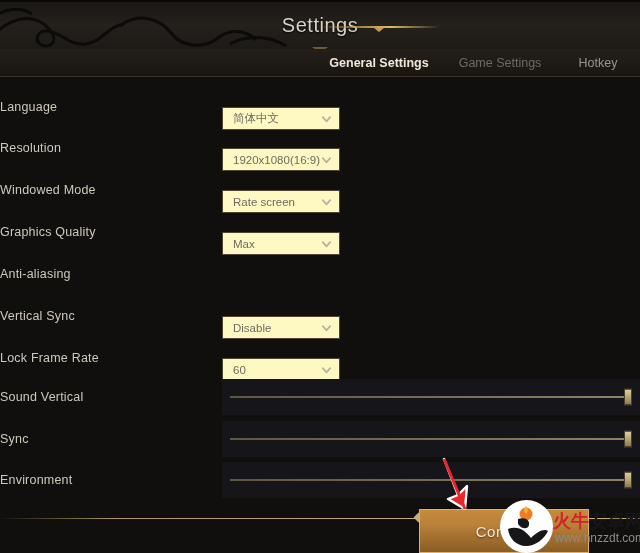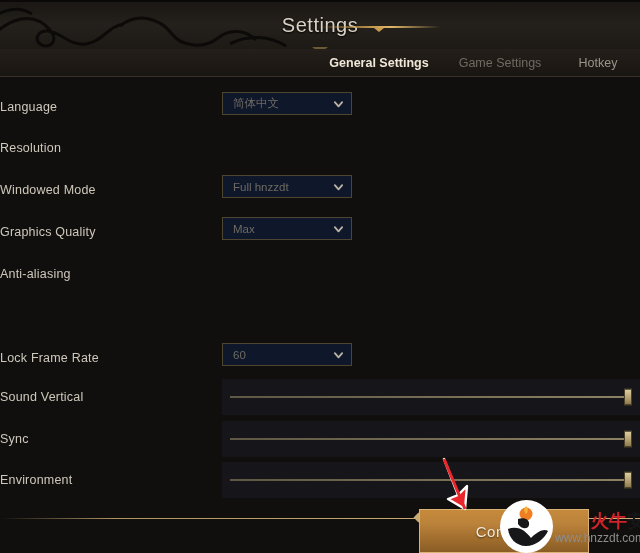--- a/index.html
+++ b/index.html
@@ -70,23 +70,23 @@
   
   .row {
     position: absolute; left: 0; width: 640px; height: 30px;
     display: flex; align-items: center;
   }
   .row-label {
     position: absolute; left: 0; width: 211px; 
     font-size: 12.5px; color: #cfc8bc; letter-spacing: .2px;
   }
   .dropdown {
-    position: absolute; left: 222px; top: 0;
-    width: 130px; height: 23px;
-    background: #0f172a;
+    position: absolute; left: 222px; top: 15px;
+    width: 118px; height: 23px;
+    background: #fef9c3;
     border: 1px solid #4d452f;
     display: flex; align-items: center;
   }
   .dropdown-value {
     padding-left: 10px; font-size: 11.5px; color: #6e6a63;
     white-space: nowrap; overflow: hidden;
   }
   .chev {
     position: absolute; right: 7px; top: 50%; transform: translateY(-50%);
     width: 11px; height: 11px;
@@ -145,21 +145,21 @@
     width: 140px; height: 53px; pointer-events: none;
   }
   .wm-circle {
     position: absolute; left: 0; top: 0; width: 53px; height: 53px;
     background: #ffffff; border-radius: 50%;
   }
   .wm-text-cn {
     position: absolute; left: 53px; top: 9px;
     font-size: 18px; font-weight: bold; white-space: nowrap;
   }
-  .wm-red { color: #d2232a; padding-left: 38px; }
+  .wm-red { color: #d2232a; }
   .wm-black { color: #17171a; }
   .wm-url {
     position: absolute; left: 55px; top: 31px;
     font-size: 12px; color: #8d8d8d; white-space: nowrap;
   }
 </style>
 </head>
 <body>
 
 <div id="app">
@@ -190,46 +190,61 @@
     <div class="dropdown">
       <span class="dropdown-value">简体中文</span>
       <svg class="chev" viewBox="0 0 12 12">
           <path d="M2 4 L6 8.5 L10 4" fill="none" stroke="#b9b2a4" stroke-width="2" stroke-linecap="round" stroke-linejoin="round"></path>
         </svg>
     </div>
   </div>
 
   <div class="row" style="top:133px">
     <div class="row-label">Resolution</div>
+    <div class="dropdown">
+      <span class="dropdown-value">1920x1080(16:9)</span>
+      <svg class="chev" viewBox="0 0 12 12">
+          <path d="M2 4 L6 8.5 L10 4" fill="none" stroke="#b9b2a4" stroke-width="2" stroke-linecap="round" stroke-linejoin="round"></path>
+        </svg>
+    </div>
   </div>
 
   <div class="row" style="top:175px">
     <div class="row-label">Windowed Mode</div>
     <div class="dropdown">
-      <span class="dropdown-value">Full hnzzdt</span>
+      <span class="dropdown-value">Rate screen</span>
       <svg class="chev" viewBox="0 0 12 12">
           <path d="M2 4 L6 8.5 L10 4" fill="none" stroke="#b9b2a4" stroke-width="2" stroke-linecap="round" stroke-linejoin="round"></path>
         </svg>
     </div>
   </div>
 
   <div class="row" style="top:217px">
     <div class="row-label">Graphics Quality</div>
     <div class="dropdown">
       <span class="dropdown-value">Max</span>
       <svg class="chev" viewBox="0 0 12 12">
           <path d="M2 4 L6 8.5 L10 4" fill="none" stroke="#b9b2a4" stroke-width="2" stroke-linecap="round" stroke-linejoin="round"></path>
         </svg>
     </div>
   </div>
 
   <div class="row" style="top:259px">
     <div class="row-label">Anti-aliasing</div>
   </div>
 
+  <div class="row" style="top:301px">
+    <div class="row-label">Vertical Sync</div>
+    <div class="dropdown">
+      <span class="dropdown-value">Disable</span>
+      <svg class="chev" viewBox="0 0 12 12">
+          <path d="M2 4 L6 8.5 L10 4" fill="none" stroke="#b9b2a4" stroke-width="2" stroke-linecap="round" stroke-linejoin="round"></path>
+        </svg>
+    </div>
+  </div>
 
   <div class="row" style="top:343px">
     <div class="row-label">Lock Frame Rate</div>
     <div class="dropdown">
       <span class="dropdown-value">60</span>
       <svg class="chev" viewBox="0 0 12 12">
           <path d="M2 4 L6 8.5 L10 4" fill="none" stroke="#b9b2a4" stroke-width="2" stroke-linecap="round" stroke-linejoin="round"></path>
         </svg>
     </div>
   </div>

